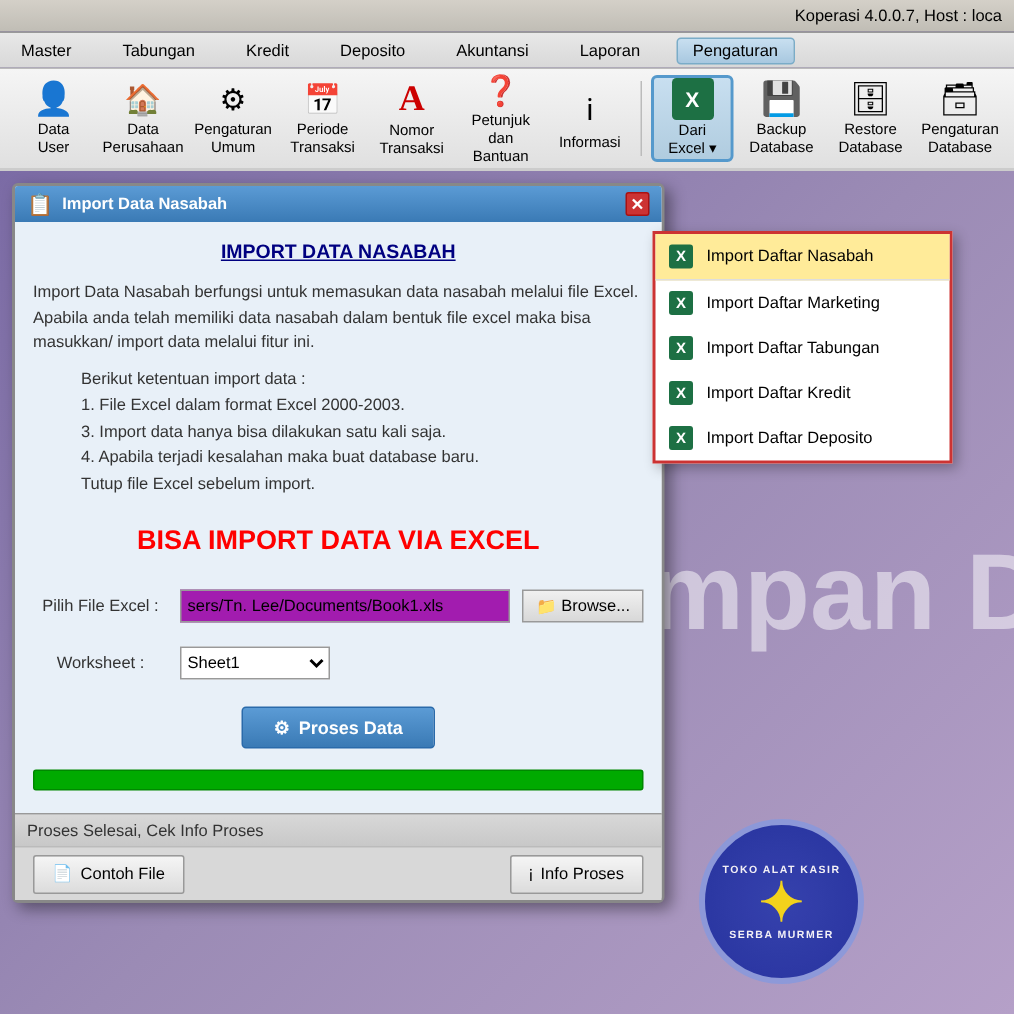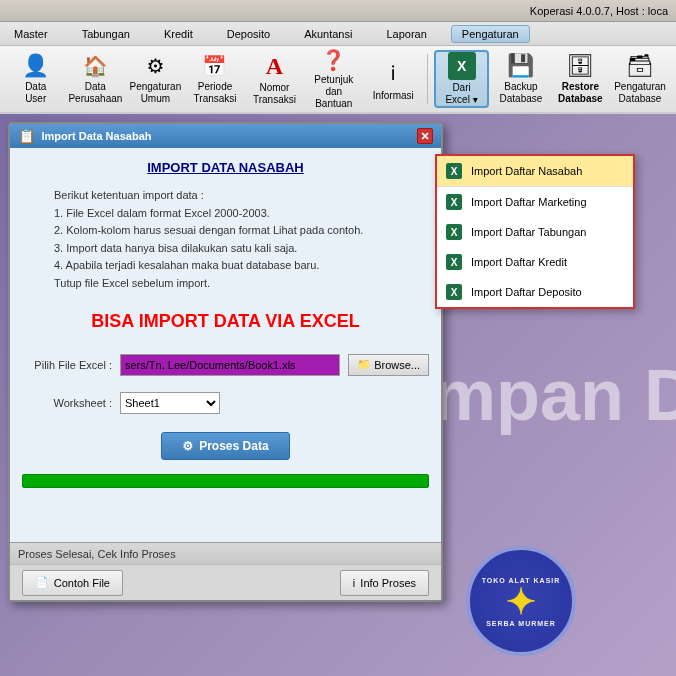--- a/index.html
+++ b/index.html
@@ -205,21 +205,21 @@
     .form-row {
       display: flex;
       align-items: center;
       gap: 8px;
       margin: 4px 0;
     }
     .form-label {
       font-size: 11px;
       color: #333;
       min-width: 90px;
-      text-align: right;
+      text-align: center;
     }
     .form-input {
       flex: 1;
       height: 22px;
       border: 1px solid #999;
       background: #a21caf;
       padding: 2px 4px;
       font-size: 11px;
     }
     .form-browse-btn {
@@ -457,21 +457,21 @@
     <span style="white-space:pre-line; line-height:1.2;">Dari
 Excel ▾</span>
   </div>
   <div class="toolbar-btn">
     <div class="toolbar-icon db-icon">💾</div>
     <span style="white-space:pre-line; line-height:1.2;">Backup
 Database</span>
   </div>
   <div class="toolbar-btn">
     <div class="toolbar-icon db-icon">🗄</div>
-    <span style="white-space:pre-line; line-height:1.2;font-weight:bold;">Restore
+    <span style="white-space:pre-line; line-height:1.2;">Restore
 Database</span>
   </div>
   <div class="toolbar-btn">
     <div class="toolbar-icon db-icon">🗃</div>
     <span style="white-space:pre-line; line-height:1.2;">Pengaturan
 Database</span>
   </div>
 </div>
 
 <div class="main-area">
@@ -482,25 +482,29 @@
       <div class="dialog-title">
         <span style="font-size:14px;">📋</span>
         <span>Import Data Nasabah</span>
       </div>
       <div class="dialog-close">✕</div>
     </div>
 
     <div class="dialog-body">
       <div class="dialog-heading">IMPORT DATA NASABAH</div>
 
+      <div class="dialog-description">
+        <span>Import Data Nasabah berfungsi untuk memasukan data nasabah melalui file Excel.</span><br>
+        <span>Apabila anda telah memiliki data nasabah dalam bentuk file excel maka bisa masukkan/
+import data melalui fitur ini.</span>
+      </div>
 
       <div class="dialog-rules">
         <div>Berikut ketentuan import data :</div>
         <div>1. File Excel dalam format Excel 2000-2003.</div>
-        <div>2. Kolom-kolom harus sesuai dengan format Lihat pada contoh.</div>
         <div>3. Import data hanya bisa dilakukan satu kali saja.</div>
         <div>4. Apabila terjadi kesalahan maka buat database baru.</div>
         <div>   Tutup file Excel sebelum import.</div>
       </div>
 
       <div class="big-import-text">BISA IMPORT DATA VIA EXCEL</div>
 
       <div class="form-row">
         <span class="form-label">Pilih File Excel :</span>
         <input class="form-input" type="text" value="sers/Tn. Lee/Documents/Book1.xls" style="">

